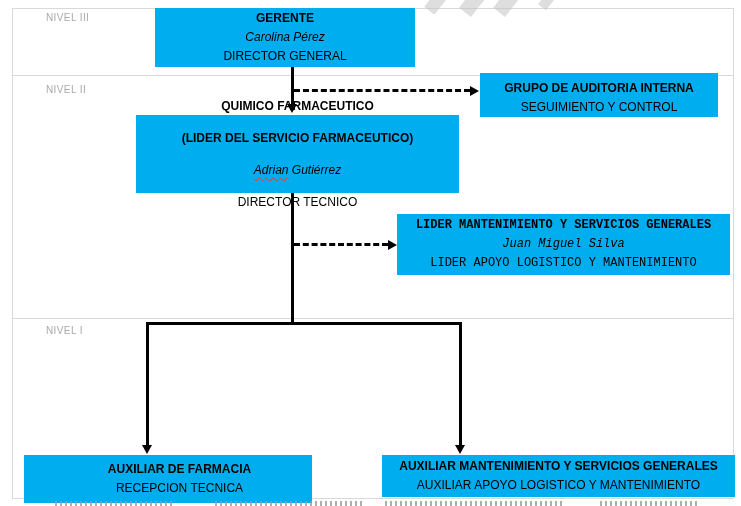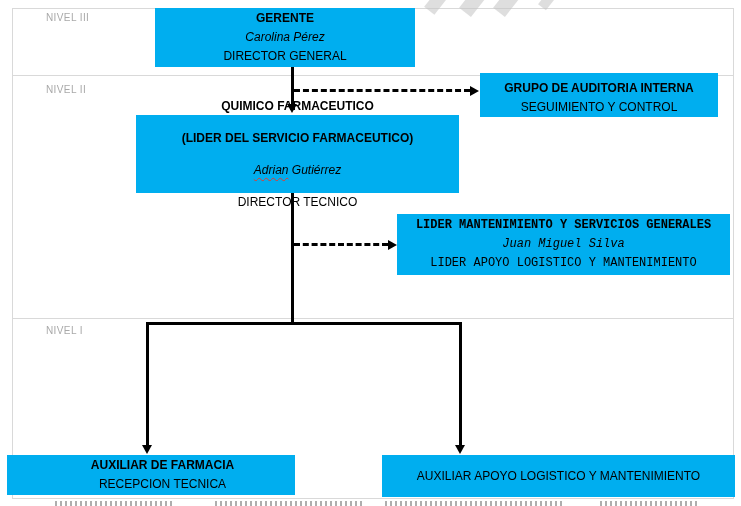--- a/index.html
+++ b/index.html
@@ -90,25 +90,26 @@
   </div>
   <div class="role">DIRECTOR TECNICO</div>
 </div>
 
 <div class="node" style="left:397px;top:214px;width:333px;height:61px;font-family:Liberation Mono, monospace;">
   <div class="title">LIDER MANTENIMIENTO Y SERVICIOS GENERALES</div>
   <div class="person">Juan Miguel Silva</div>
   <div class="role">LIDER APOYO LOGISTICO Y MANTENIMIENTO</div>
 </div>
 
-<div class="node" style="left:7px;top:455px;width:288px;height:40px;padding-left:23px;">
+<div class="node" style="left:24px;top:455px;width:288px;height:48px;padding-left:23px;">
   <div class="title">AUXILIAR DE FARMACIA</div>
   <div class="role">RECEPCION TECNICA</div>
 </div>
 
 <div class="node" style="left:382px;top:455px;width:353px;height:42px;">
+  <div class="title">AUXILIAR MANTENIMIENTO Y SERVICIOS GENERALES</div>
   <div class="role">AUXILIAR APOYO LOGISTICO Y MANTENIMIENTO</div>
 </div>
 
 <div class="cut-strip" style="left:55px;width:120px;"></div>
 <div class="cut-strip" style="left:215px;width:150px;"></div>
 <div class="cut-strip" style="left:385px;width:180px;"></div>
 <div class="cut-strip" style="left:600px;width:100px;"></div>
 
 </body></html>

